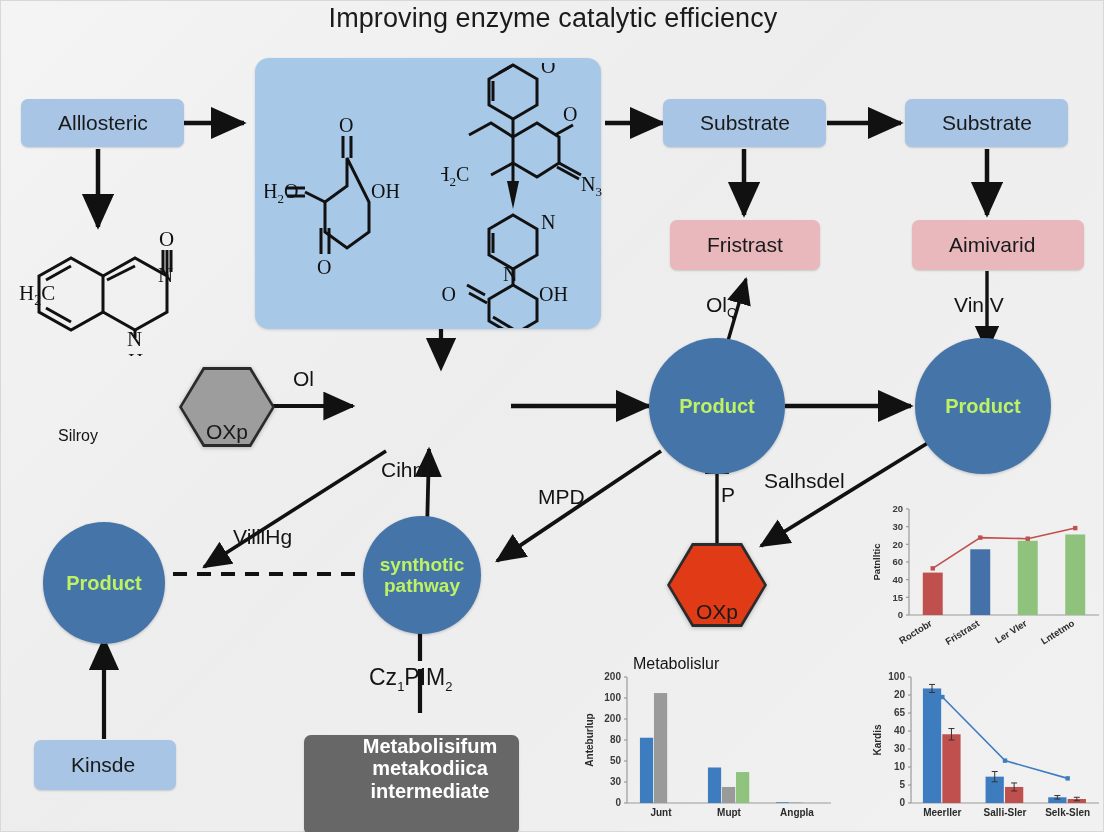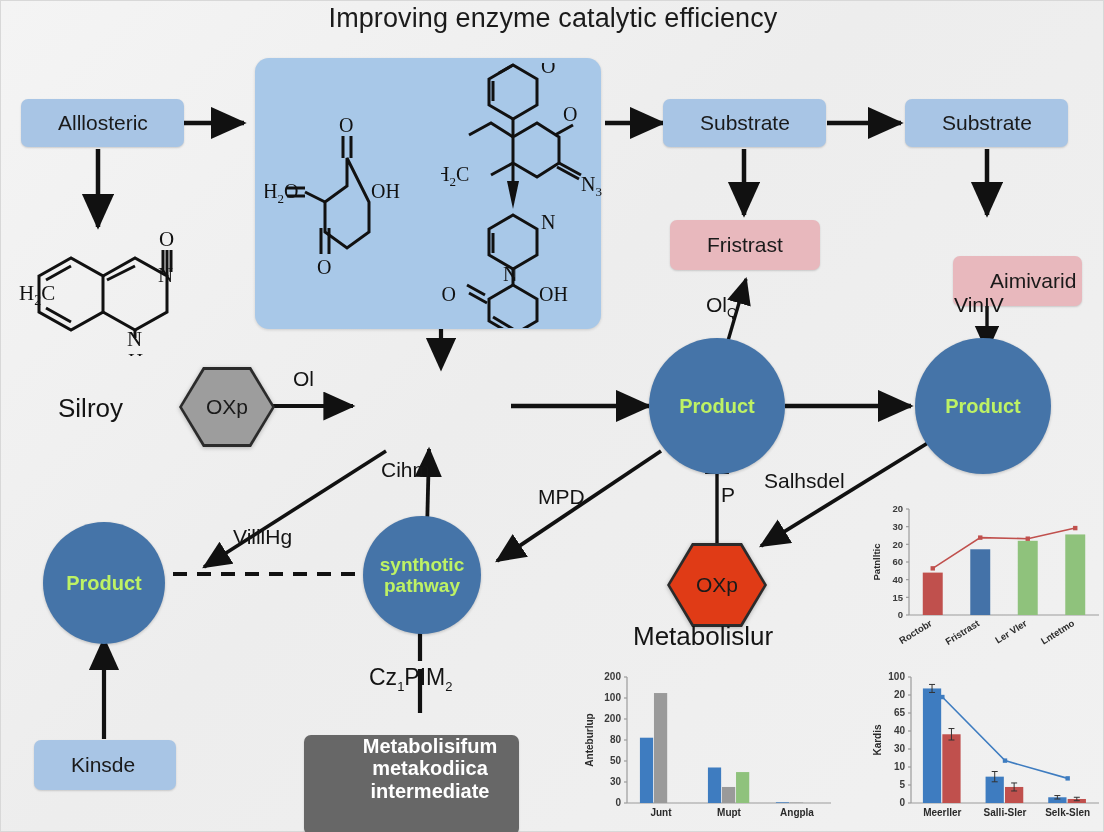--- a/index.html
+++ b/index.html
@@ -54,40 +54,40 @@
     background: #4574a8;
     color: #bef264; font-weight: bold;
     display: flex; align-items: center; justify-content: center;
     text-align: center; line-height: 1.12;
     font-size: 20px;
     box-shadow: 0 1px 3px rgba(0,0,0,.2);
   }
 
   
   .hex {
-    display:flex; align-items:center; justify-content:center;
+    display:flex; align-items:flex-end; justify-content:center;
     font-size: 21px;
     clip-path: polygon(25% 0%, 75% 0%, 100% 50%, 75% 100%, 25% 100%, 0% 50%);
   }
   .hex.grey { background: #9d9d9d; color:#1a1a1a; }
   .hex.red  { background: #e03b16; color:#1a1a1a; }
   .hexwrap { filter: drop-shadow(0 1px 2px rgba(0,0,0,.25)); }
   .hexborder {
     position:absolute; inset:0;
     clip-path: polygon(25% 0%, 75% 0%, 100% 50%, 75% 100%, 25% 100%, 0% 50%);
     background:#2b2b2b;
   }
   .hexinner { position:absolute; inset:3px; }
 
   
   .elabel {
     font-size: 21px; color: #141414; white-space: nowrap;
   }
   .elabel sub { font-size: 13px; }
-  .plain-label { font-size: 26px; color:#141414; }
+  .plain-label { font-size: 16px; color:#141414;margin-top:34px; }
 
   svg.layer { position:absolute; left:0; top:0; width:1104px; height:832px; pointer-events:none; }
 
   
   .chart { position:absolute; }
   .chart svg { display:block; }
 </style>
 </head>
 <body>
 
@@ -160,21 +160,21 @@
   </div>
 
   <div class="abs box blue" style="left:904px; top:98px; width:163px; height:48px;">
     <span>Substrate</span>
   </div>
 
   <div class="abs box pink" style="left:669px; top:219px; width:150px; height:50px;">
     <span>Fristrast</span>
   </div>
 
-  <div class="abs box pink" style="left:952px; top:219px; width:129px; height:50px;margin-top:36px;">
+  <div class="abs box pink" style="left:911px; top:219px; width:172px; height:50px;">
     <span>Aimivarid</span>
   </div>
 
 
   <div class="abs box blue" style="left:33px; top:739px; width:142px; height:50px;">
     <span>Kinsde</span>
   </div>
 
   <div class="abs box grey" style="left:303px; top:734px; width:215px; height:100px; flex-direction:column;">
     <span>Metabolisifum</span>

